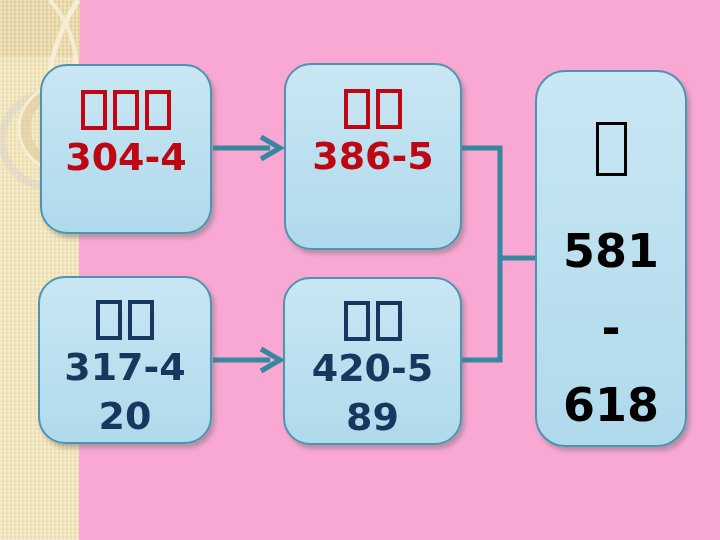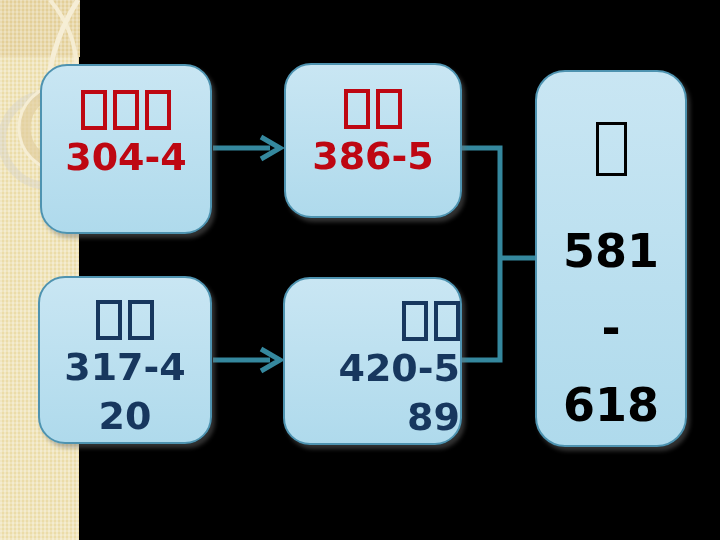--- a/index.html
+++ b/index.html
@@ -1,21 +1,21 @@
 <!DOCTYPE html>
 <html style="--stripe-base: #ebdca8; --corner-base: #e3cf98; --swirl-cream: #f6eed6; --connector: #35889e; --card-border: #4e93b0; --card-fill-top: #c9e6f3; --card-fill-bottom: #afdaec; --red-text: #be0712; --navy-text: #17375e; --black-text: #000000;"><head>
 <meta charset="utf-8">
 <style>
   * { margin:0; padding:0; box-sizing:border-box; }
   html,body { width:720px; height:540px; }
   body {
     font-family:"DejaVu Sans","Liberation Sans",sans-serif;
     background:#ffffff; overflow:hidden;
   }
-  .stage { position:relative; width:720px; height:540px; background:#000000; }
+  .stage { position:relative; width:720px; height:540px; background:#f9a8d4; }
 
   
   .stripe {
     position:absolute; left:0; top:0; width:79px; height:540px; z-index:0;
     background-color:var(--stripe-base,#ebdca8);
     background-image:
       repeating-linear-gradient(90deg, rgba(255,255,255,.30) 0 2px, rgba(0,0,0,0) 2px 4px),
       repeating-linear-gradient(0deg, rgba(255,255,255,.22) 0 2px, rgba(0,0,0,0) 2px 4px);
   }
   .corner {
@@ -37,21 +37,21 @@
     background:linear-gradient(180deg, var(--card-fill-top,#c9e6f3) 0%, var(--card-fill-bottom,#afdaec) 100%);
     box-shadow:3px 4px 4px rgba(110,110,110,.45);
     display:flex; flex-direction:column; align-items:center; text-align:center;
     font-weight:bold;
   }
   .card .num { font-size:38px; line-height:1.3; font-weight:bold; }
   .tofu-row { display:flex; gap:6px; align-items:center; justify-content:center; margin-bottom:3px; }
   .tofu { display:inline-block; width:26px; height:40px; border:4px solid currentColor; }
 
   .card-tl { left:40px;  top:64px;  width:172px; height:170px; padding-top:24px; }
-  .card-tm { left:284px; top:63px;  width:178px; height:155px; padding-top:24px; }
+  .card-tm { left:284px; top:63px;  width:178px; height:187px; padding-top:24px; }
   .card-bl { left:38px;  top:276px; width:174px; height:168px; padding-top:22px; }
   .card-bm { left:283px; top:277px; width:179px; height:168px; padding-top:22px; }
 
   .card-result {
     left:535px; top:70px; width:152px; height:377px; padding-top:50px;
     border-radius:30px;
   }
   .card-result .tofu-row { margin-bottom:28px; }
   .card-result .tofu { width:31px; height:54px; border-width:3px; }
   .card-result .num { font-size:46px; line-height:1.26;margin-top:19px; }
@@ -106,21 +106,21 @@
 
   <div class="card card-bl" style="color: rgb(23, 55, 94);">
     <div class="tofu-row">
         <span class="tofu"></span>
         <span class="tofu"></span>
       </div>
     <div class="num">317-4</div>
     <div class="num">20</div>
   </div>
 
-  <div class="card card-bm" style="color: rgb(23, 55, 94); align-items: flex-end;">
+  <div class="card card-bm" style="color: rgb(23, 55, 94);">
     <div class="tofu-row">
         <span class="tofu"></span>
         <span class="tofu"></span>
       </div>
     <div class="num">420-5</div>
     <div class="num">89</div>
   </div>
 
   <div class="card card-result" style="color: rgb(0, 0, 0);">
     <div class="tofu-row">

